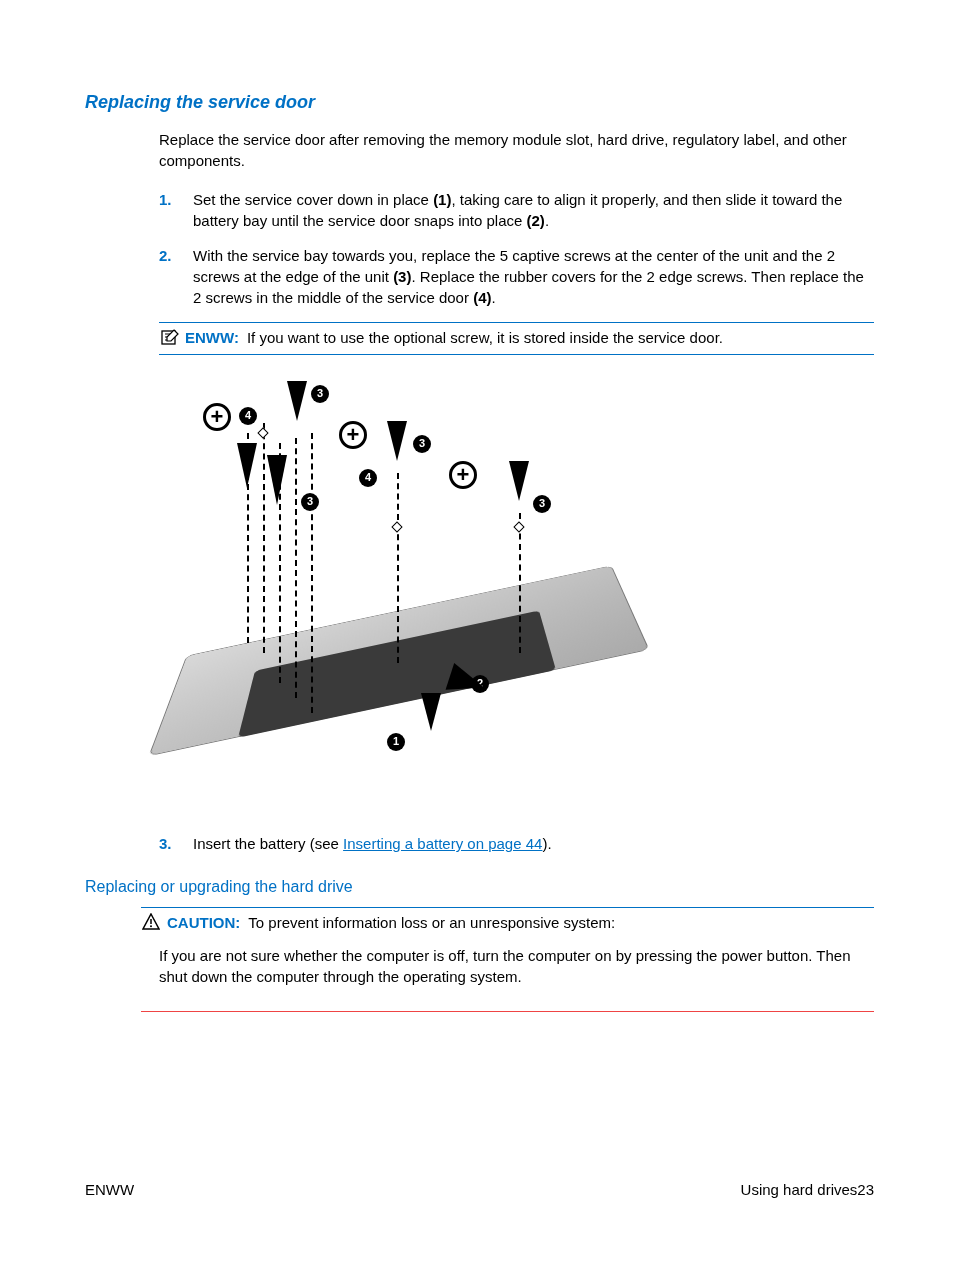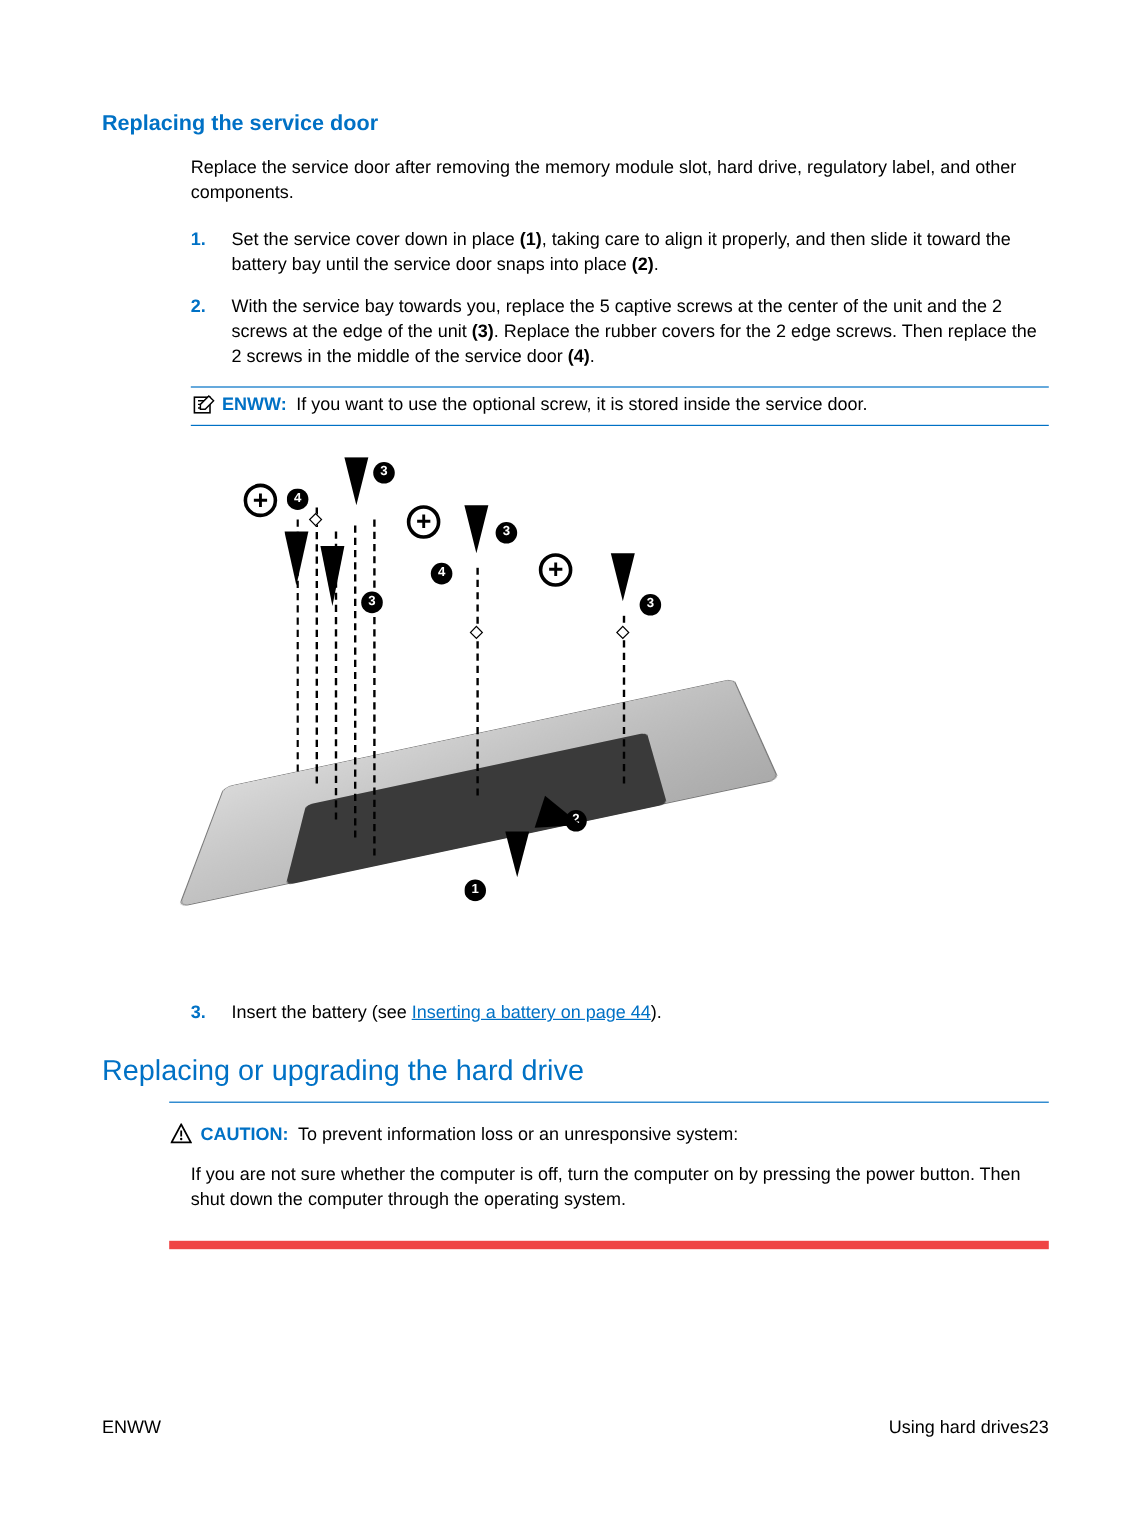--- a/index.html
+++ b/index.html
@@ -12,24 +12,25 @@
     width: 954px;
     height: 1270px;
     position: relative;
     padding: 90px 80px 0 85px;
   }
   .h3-heading {
     color: #0071c5;
     font-size: 18px;
     font-weight: bold;
     margin-bottom: 14px;
+    font-style: italic;
   }
   .h2-heading {
     color: #0071c5;
-    font-size: 24px;
+    font-size: 16px;
     font-weight: normal;
     margin: 22px 0 8px 0;
   }
   .intro {
     margin: 0 0 18px 74px;
   }
   .ol {
     margin-left: 74px;
   }
   .ol-item {
@@ -61,22 +62,22 @@
     height: 20px;
   }
   .note-label {
     color: #0071c5;
     font-weight: bold;
     margin-right: 8px;
   }
   .caution-box {
     margin: 0 0 0 56px;
     border-top: 1px solid #0071c5;
-    border-bottom: 7px solid #ef4444;
-    padding: 16px 0 8px 0;
+    border-bottom: 1px solid #ef4444;
+    padding: 4px 0 8px 0;
   }
   .caution-head {
     display: flex;
     align-items: flex-start;
     gap: 6px;
     margin-bottom: 12px;
   }
   .caution-icon {
     flex: 0 0 20px;
     display: inline-flex;

